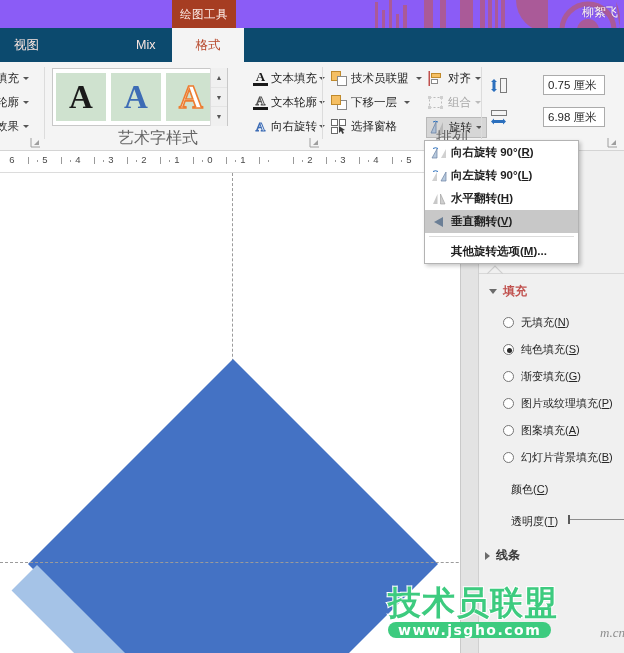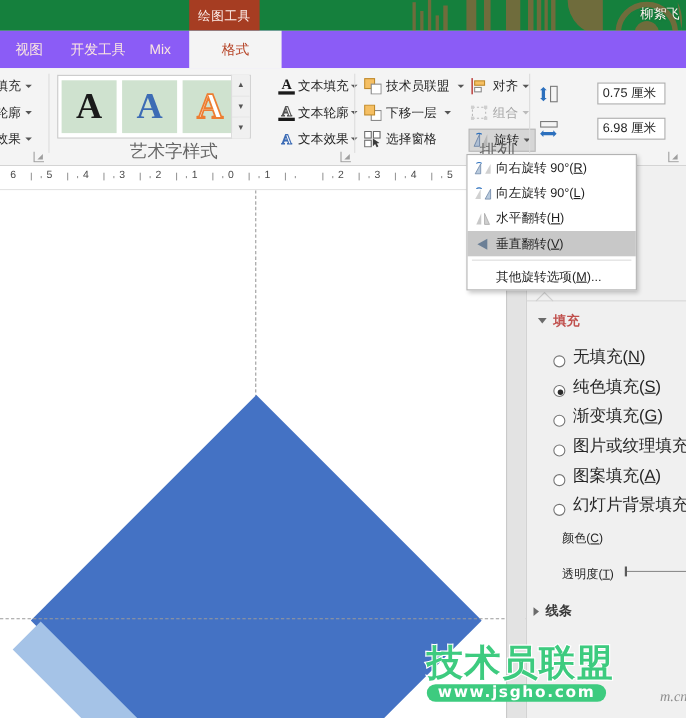--- a/index.html
+++ b/index.html
@@ -7,38 +7,38 @@
     width: 624px; height: 653px;
     font-family: "Liberation Sans", "DejaVu Sans", sans-serif;
     overflow: hidden;
     background: #fff;
   }
   #app { position: relative; width: 624px; height: 653px; }
 
   
   .titlebar {
     position: absolute; left: 0; top: 0; width: 624px; height: 28px;
-    background: #15803d; overflow: hidden;
+    background: #8b5cf6; overflow: hidden;
   }
   .deco { position: absolute; top: 0; right: 0; width: 304px; height: 70px; opacity: .5; }
   .ctx-tab-label {
     position: absolute; left: 172px; top: 0; width: 64px; height: 28px;
     background: #a63d22; color: #fdeee9; font-size: 11.5px;
     display: flex; align-items: center; justify-content: center;
     letter-spacing: .5px;
   }
   .username {
     position: absolute; right: 6px; top: 4px; color: #fdf2ee; font-size: 12px;
     text-shadow: 0 0 2px rgba(0,0,0,.25);
   }
 
   
   .tabstrip {
     position: absolute; left: 0; top: 28px; width: 624px; height: 34px;
-    background: #8b5cf6;
+    background: #0c4a6e;
   }
   .tab {
     position: absolute; top: 0; height: 34px; line-height: 34px;
     color: #fbe7e1; font-size: 12.5px; padding: 0 10px; cursor: default;
     white-space: nowrap;
   }
   .tab.active { background: #f4f4f4; color: #b7472a; }
   .tellme {
     position: absolute; top: 0; height: 34px; line-height: 34px;
     color: #fbe7e1; font-size: 12.5px; white-space: nowrap;
@@ -212,22 +212,22 @@
   .tri { width: 0; height: 0; display: inline-block; }
   .tri.down {
     border-left: 4px solid transparent; border-right: 4px solid transparent;
     border-top: 5px solid #6b6b6b;
   }
   .tri.right {
     border-top: 4px solid transparent; border-bottom: 4px solid transparent;
     border-left: 5px solid #6b6b6b;
   }
   .radio-row {
-    position: absolute; left: 24px; font-size: 15px; color: #262626;
-    display: flex; align-items: flex-end; white-space: nowrap;
+    position: absolute; left: 24px; font-size: 11px; color: #262626;
+    display: flex; align-items: center; white-space: nowrap;
   }
   .radio {
     width: 11px; height: 11px; border: 1px solid #767676; border-radius: 50%;
     background: #fff; margin-right: 7px; position: relative; flex: none;
   }
   .radio.on::after {
     content: ''; position: absolute; left: 2.5px; top: 2.5px;
     width: 5px; height: 5px; border-radius: 50%; background: #2b2b2b;
   }
   .plabel { position: absolute; font-size: 11px; color: #262626; white-space: nowrap; }
@@ -239,21 +239,21 @@
   }
 
   
   .menu {
     position: absolute; left: 424px; top: 140px; width: 155px; height: 124px;
     background: #fff; border: 1px solid #b3b3b3;
     box-shadow: 2px 2px 4px rgba(0,0,0,.22); z-index: 40;
   }
   .mitem {
     position: relative; height: 23px; display: flex; align-items: center;
-    font-size: 11.5px; color: #1f1f1f; padding-left: 4px; white-space: nowrap;
+    font-size: 11.5px; color: #1f1f1f; padding-left: 4px; white-space: nowrap; font-weight: bold;
   }
   .mitem.sel { background: #c8c8c8; }
   .mitem .mi { width: 22px; height: 16px; flex: none; position: relative; }
   .mdiv { height: 1px; background: #dcdcdc; margin: 3px 4px; }
   .mitem.plainpad { padding-left: 26px; }
   u { text-decoration: underline; }
 
   
   .wm {
     position: absolute; left: 388px; top: 586px; z-index: 60;
@@ -301,23 +301,22 @@
         <circle cx="268" cy="30" r="11"></circle>
         <path d="M296 2 a40 40 0 0 1 -8 46 l16 10 Z"></path>
       </g>
     </svg>
     <div class="ctx-tab-label">绘图工具</div>
     <div class="username">柳絮飞</div>
   </div>
 
   <div class="tabstrip">
     <div class="tab" style="left:4px;">视图</div>
-    <div class="tab" style="left:54px;">开发工具</div>
     <div class="tab" style="left:126px;">Mix</div>
-    <div class="tab active" style="left:172px;width:84px;text-align:center;padding:0;">格式</div>
+    <div class="tab active" style="left:172px;width:72px;text-align:center;padding:0;">格式</div>
   </div>
 
   <div class="ribbon">
 
     <div class="minibtn" style="left:-4px; top:9px;">
       <span>填充</span>
       <span class="caret-sm"></span>
     </div>
     <div class="minibtn" style="left:-4px; top:33px;">
       <span>轮廓</span>
@@ -351,21 +350,21 @@
       <span>文本填充</span>
       <span class="caret-sm"></span>
     </div>
     <div class="tbtn" style="top:33px;">
       <span class="ti" style="color:#fff;-webkit-text-stroke:1px #555;border-bottom:3px solid #1a1a1a;">A</span>
       <span>文本轮廓</span>
       <span class="caret-sm"></span>
     </div>
     <div class="tbtn" style="top:57px;">
       <span class="ti" style="color:#fff;-webkit-text-stroke:1px #3d6cb5;">A</span>
-      <span>文本效果</span>
+      <span>向右旋转</span>
       <span class="caret-sm"></span>
     </div>
     <div class="glabel" style="left:118px;">艺术字样式</div>
     <div class="dlauncher" style="left:309px;">
       <svg viewBox="0 0 11 11" width="11" height="11">
         <path d="M1 1 L1 10 L10 10" stroke="#666" fill="none" stroke-width="1"></path>
         <path d="M9 3 L9 8 L4 8 Z" fill="#666"></path>
       </svg>
     </div>
     <div class="rsep" style="left:322px;"></div>

